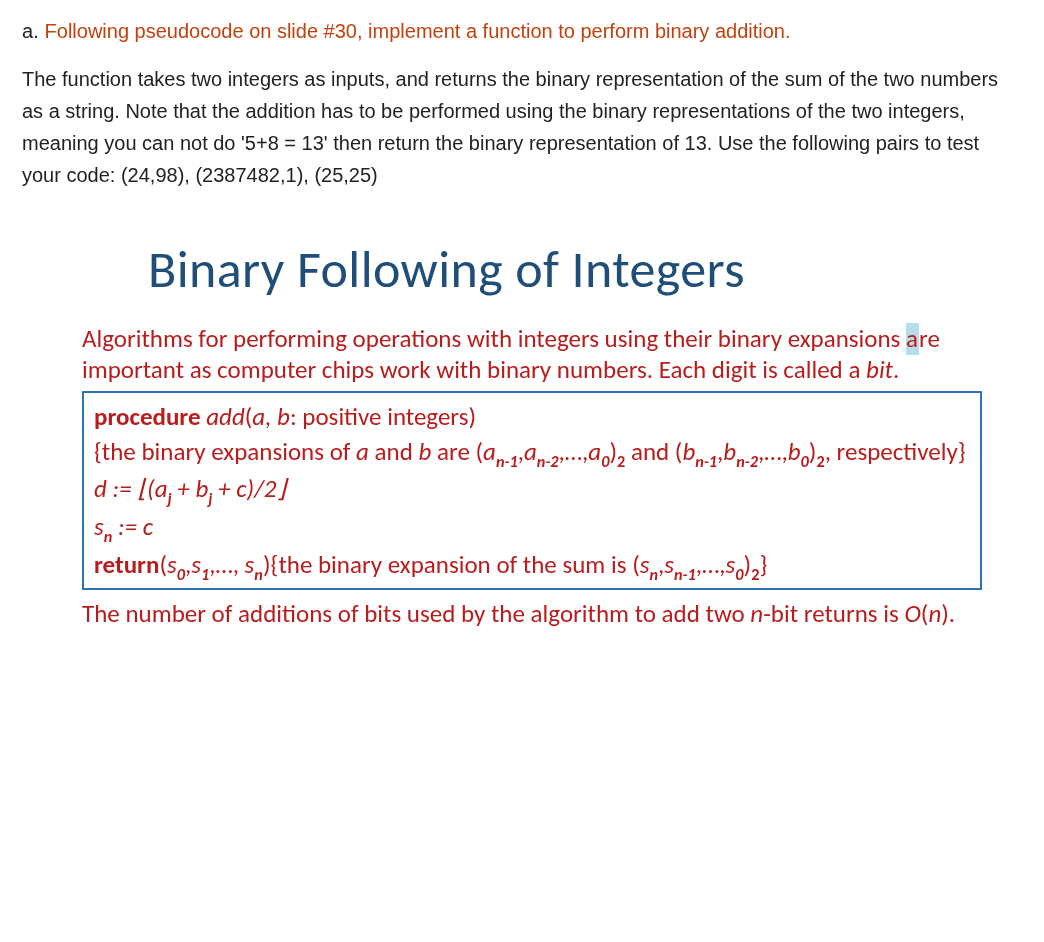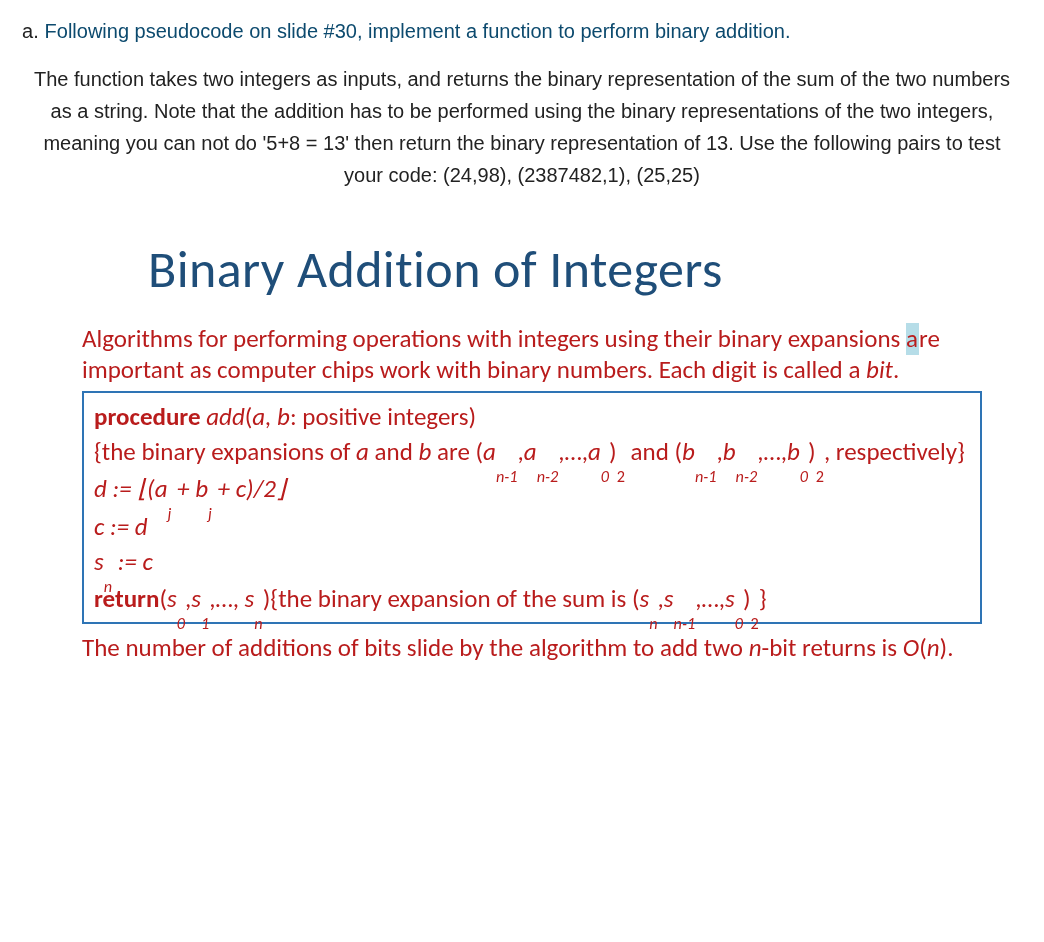--- a/index.html
+++ b/index.html
@@ -13,28 +13,27 @@
   }
   .question-label {
     display: inline;
     font-size: 20px;
     color: #222;
     letter-spacing: 0.1px;
   }
   .question-text {
     display: inline;
     font-size: 20px;
-    color: #0c4a6e;
+    color: #c2410c;
   }
   .paragraph {
     font-size: 20px;
     line-height: 1.6;
     color: #222;
     margin-top: 20px;
-    text-align: center;
   }
   .slide-title {
     font-family: Calibri, Arial, sans-serif;
     color: #1f4e79;
     font-size: 52px;
     font-weight: 400;
     text-align: left;
     margin: 46px 0 22px 126px;
     letter-spacing: 0.4px;
   }
@@ -57,58 +56,57 @@
     padding: 6px 10px 2px 10px;
     margin-top: 6px;
     font-size: 25px;
     line-height: 1.34;
   }
   .algo-line {
     margin: 1px 0;
   }
   .bold { font-weight: bold; }
   .ital { font-style: italic; }
-  sub { font-size: 0.65em; vertical-align: sub; position: relative; top: 16px; }
+  sub { font-size: 0.65em; vertical-align: sub; position: relative; top: 1px; font-weight: bold; }
   .complexity {
     margin-top: 8px;
     font-size: 25px;
     line-height: 1.24;
   }
 </style>
 </head>
 <body>
 
 <div>
   <span class="question-label">a. </span><span class="question-text">Following pseudocode on slide #30, implement a function to perform binary addition.</span>
 </div>
 
 <div class="paragraph">The function takes two integers as inputs, and returns the binary representation of the sum of the two numbers as a string. Note that the addition has to be performed using the binary representations of the two integers, meaning you can not do '5+8 = 13' then return the binary representation of 13. Use the following pairs to test your code: (24,98), (2387482,1), (25,25)</div>
 
-<div class="slide-title">Binary Addition of Integers</div>
+<div class="slide-title">Binary Following of Integers</div>
 
 <div class="slide-body">
   <div class="slide-intro">
     <span>Algorithms for performing operations with integers using their binary expansions </span><span><span class="highlight">a</span><span>re</span></span><span> important as computer chips work with binary numbers. Each digit is called a </span><span class="ital">bit</span><span>.</span>
   </div>
 
   <div class="algo-box">
     <div class="algo-line">
       <span class="bold">procedure </span><span class="ital">add</span><span>(</span><span class="ital">a, b</span><span>: positive integers)</span>
     </div>
     <div class="algo-line">
       <span>{the binary expansions of </span><span class="ital">a</span><span> and </span><span class="ital">b</span><span> are (</span><span class="ital">a</span><sub class="ital">n-1</sub><span>,</span><span class="ital">a</span><sub class="ital">n-2</sub><span>,…,</span><span class="ital">a</span><sub class="ital">0</sub><span>)</span><sub>2</sub><span>  and (</span><span class="ital">b</span><sub class="ital">n-1</sub><span>,</span><span class="ital">b</span><sub class="ital">n-2</sub><span>,…,</span><span class="ital">b</span><sub class="ital">0</sub><span>)</span><sub>2</sub><span>,</span><span> respectively}</span>
     </div>
     <div class="algo-line ital">
       <span>d := ⌊(</span><span>a</span><sub>j</sub><span> + </span><span>b</span><sub>j</sub><span> + c)/2⌋</span>
     </div>
-    <div class="algo-line ital">c := d</div>
     <div class="algo-line ital">
       <span>s</span><sub>n</sub><span> := c</span>
     </div>
     <div class="algo-line">
       <span class="bold">return</span><span>(</span><span class="ital">s</span><sub class="ital">0</sub><span>,</span><span class="ital">s</span><sub class="ital">1</sub><span>,…, </span><span class="ital">s</span><sub class="ital">n</sub><span>)</span><span>{the binary expansion of the sum is (</span><span class="ital">s</span><sub class="ital">n</sub><span>,</span><span class="ital">s</span><sub class="ital">n-1</sub><span>,…,</span><span class="ital">s</span><sub class="ital">0</sub><span>)</span><sub>2</sub><span>}</span>
     </div>
   </div>
 
   <div class="complexity">
-    <span>The number of additions of bits slide by the algorithm to add two </span><span class="ital">n</span><span>-bit returns is </span><span class="ital">O</span><span>(</span><span class="ital">n</span><span>).</span>
+    <span>The number of additions of bits used by the algorithm to add two </span><span class="ital">n</span><span>-bit returns is </span><span class="ital">O</span><span>(</span><span class="ital">n</span><span>).</span>
   </div>
 </div>
 
 </body></html>

